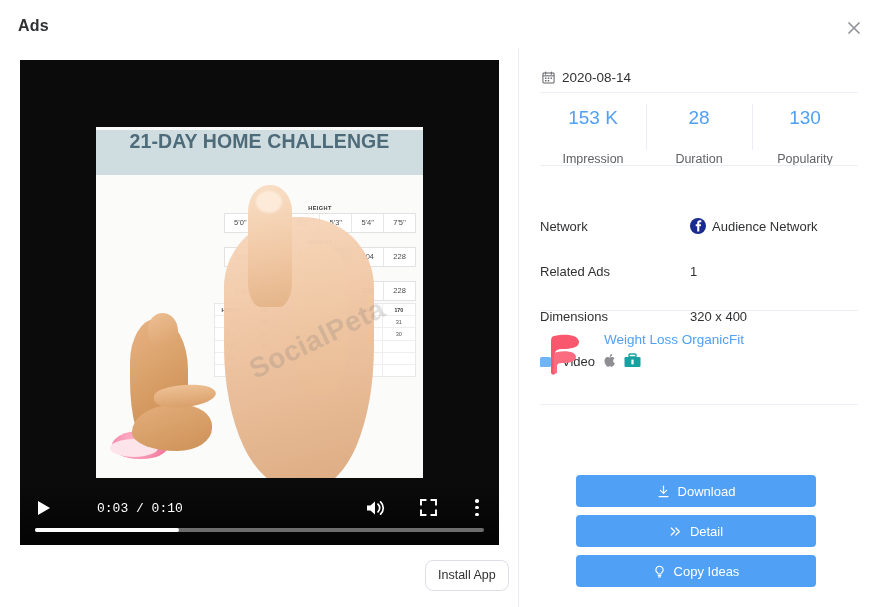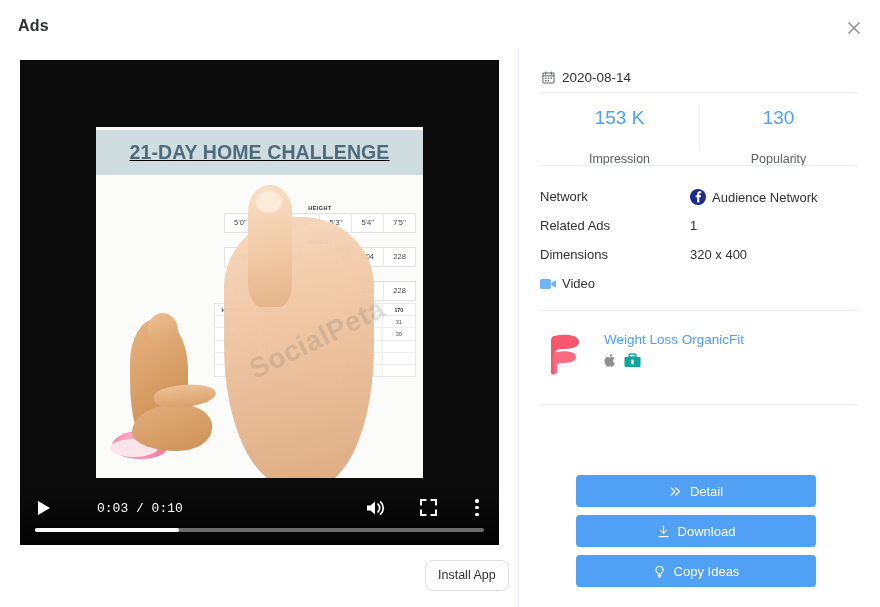--- a/index.html
+++ b/index.html
@@ -54,21 +54,21 @@
     position: absolute; left: 76px; top: 67px;
     width: 327px; height: 351px;
     background: #fbfbfa;
     overflow: hidden;
   }
   
   .vf-banner {
     position: absolute; left: 0; top: 3px;
     width: 100%; height: 45px;
     background: #cfdde1;
-    display: flex; align-items: center; justify-content: center; text-decoration: underline;
+    display: flex; align-items: flex-start; justify-content: center;
   }
   .vf-banner span {
     font-size: 19.5px; font-weight: bold; color: #4e6b7a;
     letter-spacing: .1px; white-space: nowrap;
     font-family: "Liberation Sans", sans-serif;
   }
   
   .vf-tables {
     position: absolute; left: 128px; top: 78px;
     width: 192px;
@@ -291,22 +291,22 @@
   }
   .stat-lbl {
     font-size: 12.5px; color: #606266; margin-top: 21px;
   }
 
   .info-list {
     position: absolute; left: 22px; top: 139px;
     width: 318px;
   }
   .info-row {
-    display: flex; align-items: flex-start;
-    height: 29px; margin-bottom: 0px;
+    display: flex; align-items: flex-end;
+    height: 29px; margin-bottom: 0px; margin-top: 16px;
   }
   .info-key {
     width: 150px; font-size: 13px; color: #303133;
   }
   .info-val {
     flex: 1; font-size: 13px; color: #303133;
     display: flex; align-items: center; gap: 6px;
   }
 
   .fb-icon { width: 16px; height: 16px; display:block; }
@@ -530,20 +530,24 @@
       </span>
       <span>2020-08-14</span>
     </div>
 
     <div class="hr hr1"></div>
 
     <div class="stats">
       <div class="stat">
         <div class="stat-val">153 K</div>
         <div class="stat-lbl">Impression</div>
+      </div>
+      <div class="stat">
+        <div class="stat-val">28</div>
+        <div class="stat-lbl">Duration</div>
       </div>
       <div class="stat">
         <div class="stat-val">130</div>
         <div class="stat-lbl">Popularity</div>
       </div>
     </div>
 
     <div class="hr hr2"></div>
 
     <div class="info-list">
@@ -615,33 +619,33 @@
         </div>
       </div>
     </div>
 
     <div class="hr hr4"></div>
 
     <div class="actions">
       <button class="action-btn">
         <span>
           <svg width="13" height="13" viewBox="0 0 13 13">
+            <path d="M6.5 1 V8.2 M3.4 5.3 L6.5 8.4 L9.6 5.3 M2 11.6 H11" stroke="#fff" stroke-width="1.2" fill="none" stroke-linecap="round" stroke-linejoin="round"></path>
+          </svg>
+        </span>
+        <span>Download</span>
+      </button>
+
+      <button class="action-btn">
+        <span>
+          <svg width="13" height="13" viewBox="0 0 13 13">
             <path d="M2.2 3 L5.8 6.5 L2.2 10 M6.8 3 L10.4 6.5 L6.8 10" stroke="#fff" stroke-width="1.2" fill="none" stroke-linecap="round" stroke-linejoin="round"></path>
           </svg>
         </span>
         <span>Detail</span>
-      </button>
-
-      <button class="action-btn">
-        <span>
-          <svg width="13" height="13" viewBox="0 0 13 13">
-            <path d="M6.5 1 V8.2 M3.4 5.3 L6.5 8.4 L9.6 5.3 M2 11.6 H11" stroke="#fff" stroke-width="1.2" fill="none" stroke-linecap="round" stroke-linejoin="round"></path>
-          </svg>
-        </span>
-        <span>Download</span>
       </button>
 
       <button class="action-btn">
         <span>
           <svg width="13" height="13" viewBox="0 0 13 13">
             <path d="M6.5 1.2 a3.6 3.6 0 0 1 2.2 6.45 c-.5.42-.75.85-.78 1.35 H5.08 c-.03-.5-.28-.93-.78-1.35 A3.6 3.6 0 0 1 6.5 1.2 Z" stroke="#fff" stroke-width="1.1" fill="none" stroke-linejoin="round"></path>
             <path d="M5.2 10.6 H7.8 M5.6 12 H7.4" stroke="#fff" stroke-width="1.1" stroke-linecap="round"></path>
           </svg>
         </span>
         <span>Copy Ideas</span>

